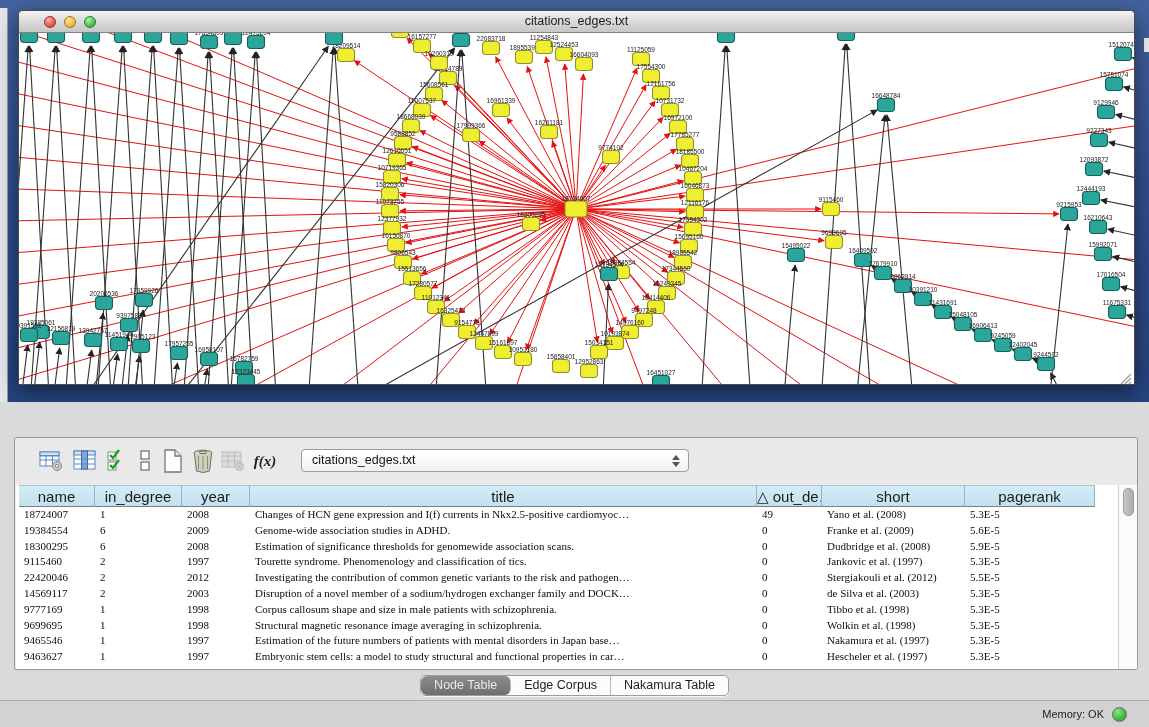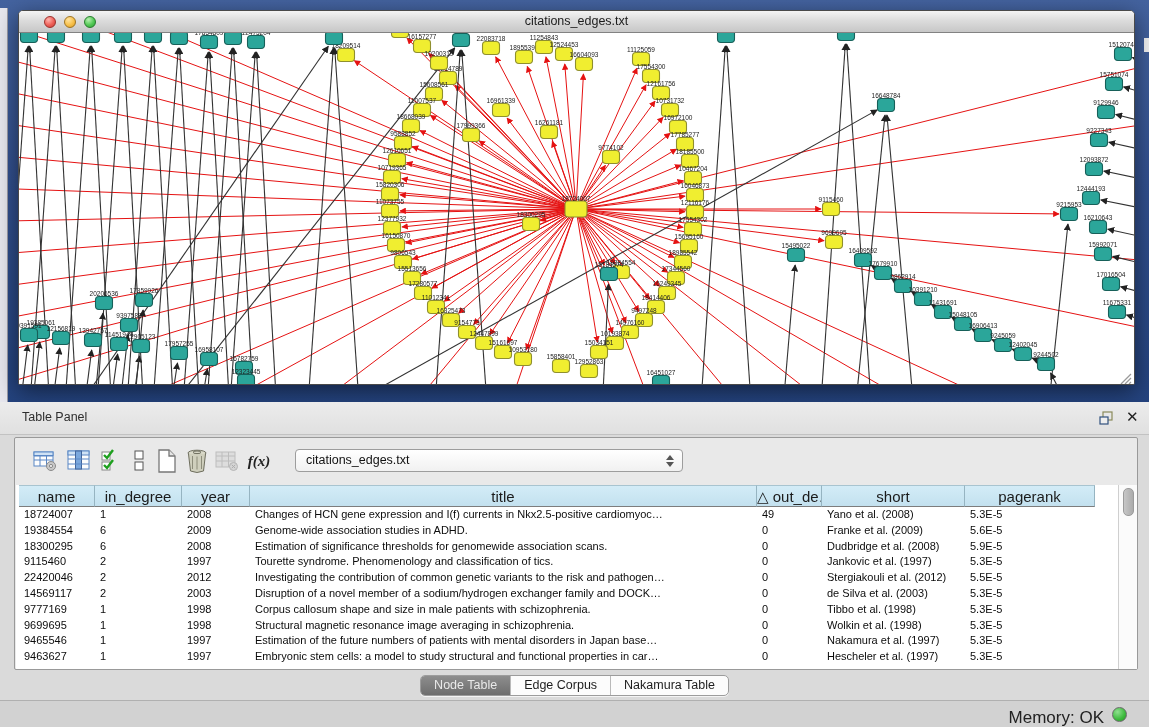--- a/index.html
+++ b/index.html
@@ -31,50 +31,50 @@
   .grip{position:absolute;right:2px;bottom:2px;}
   
   .table-panel{position:absolute;left:0;top:402px;width:1149px;height:325px;background:#dadada;}
   .panel-titlebar{position:absolute;left:0;top:0;width:100%;height:32px;
     background:linear-gradient(180deg,#ececec,#e0e0e0);border-bottom:1px solid #c2c2c2;}
   .panel-titlebar .ptitle{position:absolute;left:22px;top:8px;font-size:12.5px;color:#2e2e2e;}
   .float-btn{position:absolute;left:1098px;top:8px;width:16px;height:16px;cursor:default;}
   .close-btn{position:absolute;left:1126px;top:6px;font-size:15px;font-weight:bold;color:#222;}
   .content-box{position:absolute;left:14px;top:35px;width:1124px;height:233px;
     background:#e9e9e9;border:1px solid #999;border-radius:2px;box-sizing:border-box;}
-  .toolbar{position:absolute;left:6px;top:0;width:100%;height:59px;border-radius:9px;}
+  .toolbar{position:absolute;left:12px;top:0;width:100%;height:59px;border-radius:9px;}
   .tb-icon{position:absolute;top:9px;width:28px;height:28px;display:flex;align-items:center;justify-content:center;}
   .fx-label{font-size:15px;font-style:italic;font-family:"Liberation Serif","DejaVu Serif",serif;color:#222;font-weight:bold;}
   .combo{position:absolute;left:274px;top:11px;width:388px;height:23px;background:linear-gradient(180deg,#ffffff,#f1f1f1);
     border:1px solid #9d9d9d;border-radius:4px;box-sizing:border-box;font-size:12.5px;color:#111;
     line-height:21px;padding-left:10px;}
   .combo .arrows{position:absolute;right:7px;top:3px;width:9px;height:16px;}
   .combo .arrows div{width:0;height:0;border-left:4px solid transparent;border-right:4px solid transparent;margin:2px 0;}
   .arr-up{border-bottom:5px solid #555;}
   .arr-dn{border-top:5px solid #555;}
   .table-region{position:absolute;left:1px;top:47px;width:1121px;height:184px;background:#fff;overflow:hidden;}
   .thead{position:absolute;left:3px;top:0;height:22px;white-space:nowrap;font-size:15px;}
   .th{display:inline-block;box-sizing:border-box;height:22px;background:linear-gradient(180deg,#d3ecf7,#c3e1ef);
     border-right:1px solid #96b4c1;border-bottom:1px solid #7d7d7d;border-top:1px solid #a8c4d0;
     text-align:center;line-height:21px;color:#1b1b1b;overflow:hidden;}
   .tbody{position:absolute;left:3px;top:22px;font-size:11px;}
-  .tr{white-space:nowrap;height:15.8px;line-height:15.8px;}
+  .tr{white-space:nowrap;height:15.8px;line-height:15.8px;font-family:Liberation Serif, serif;}
   .td{display:inline-block;box-sizing:border-box;height:15.8px;padding-left:5px;overflow:hidden;
     text-overflow:clip;color:#0c0c0c;vertical-align:top;}
   .vscroll{position:absolute;right:0;top:0;width:18px;height:184px;background:#fbfbfb;border-left:1px solid #cfcfcf;}
   .vthumb{position:absolute;left:4px;top:3px;width:9px;height:26px;border-radius:5px;
     background:linear-gradient(90deg,#c7c7c7,#ababab);border:1px solid #9b9b9b;}
   .tabsbar{position:absolute;left:0;top:273px;width:100%;height:22px;text-align:center;}
   .seg{display:inline-flex;border:1px solid #9c9c9c;border-radius:5px;overflow:hidden;background:#fcfcfc;
     box-shadow:0 1px 0 rgba(255,255,255,.7);}
   .seg .tab{font-size:12.5px;padding:2px 13px 3px 13px;color:#1d1d1d;border-right:1px solid #b9b9b9;}
   .seg .tab:last-child{border-right:none;}
-  .seg .tab.sel{background:linear-gradient(180deg,#8d8d8d,#6e6e6e);color:#e9e9e9;}
+  .seg .tab.sel{background:linear-gradient(180deg,#8d8d8d,#6e6e6e);color:#e9e9e9;border-radius:6px;}
   .statusbar{position:absolute;left:0;top:298px;width:100%;height:27px;background:#d2d2d2;border-top:1px solid #b0b0b0;}
-  .mem-label{position:absolute;right:45px;top:7px;font-size:17px;color:#222;}
+  .mem-label{position:absolute;right:45px;top:7px;font-size:11px;color:#222;}
   .mem-dot{position:absolute;right:22px;top:6px;width:13px;height:13px;border-radius:50%;
     background:radial-gradient(circle at 35% 30%,#8fe08f,#3cba3c 60%,#2a962a);border:1px solid #6a6a6a;}
 </style>
 </head>
 <body>
 
 <div class="desktop"></div>
 <div class="left-sliver"></div>
 <div class="right-sliver"></div>
 
@@ -699,28 +699,20 @@
           </g>
         </g>
     </svg>
     <svg class="grip" width="13" height="13">
       <path d="M12,2 L2,12 M12,6 L6,12 M12,10 L10,12" stroke="#9a9a9a" stroke-width="1.3" fill="none"></path>
     </svg>
   </div>
 </div>
 
 <div class="table-panel">
-  <div class="panel-titlebar">
-    <span class="ptitle">Table Panel</span>
-    <svg class="float-btn" width="16" height="16">
-      <rect x="5" y="2" width="9" height="8" fill="none" stroke="#8a8a5a" stroke-width="1.2"></rect>
-      <rect x="2" y="7" width="8" height="7" fill="#eee" stroke="#31517e" stroke-width="1.2"></rect>
-    </svg>
-    <span class="close-btn">✕</span>
-  </div>
 
   <div class="content-box">
     <div class="toolbar">
       <span class="tb-icon" style="left:10px">
         <svg width="26" height="24">
             <rect x="2" y="3" width="19" height="14" fill="#fdfdfd" stroke="#5a87c5"></rect>
             <path d="M2,7 h19 M2,11 h19 M8,3 v14 M14.5,3 v14" stroke="#5a87c5" fill="none"></path>
             <rect x="2" y="3" width="19" height="3.5" fill="#cfe2f5" stroke="#5a87c5"></rect>
             <circle cx="19" cy="17" r="4.5" fill="#c9c9c9" stroke="#8a8a8a"></circle>
             <circle cx="19" cy="17" r="1.6" fill="#efefef" stroke="#8a8a8a"></circle>

